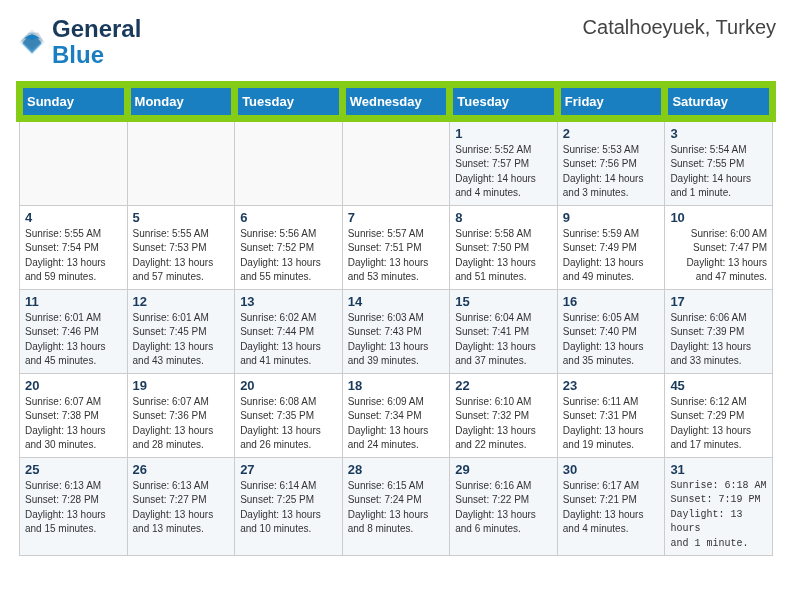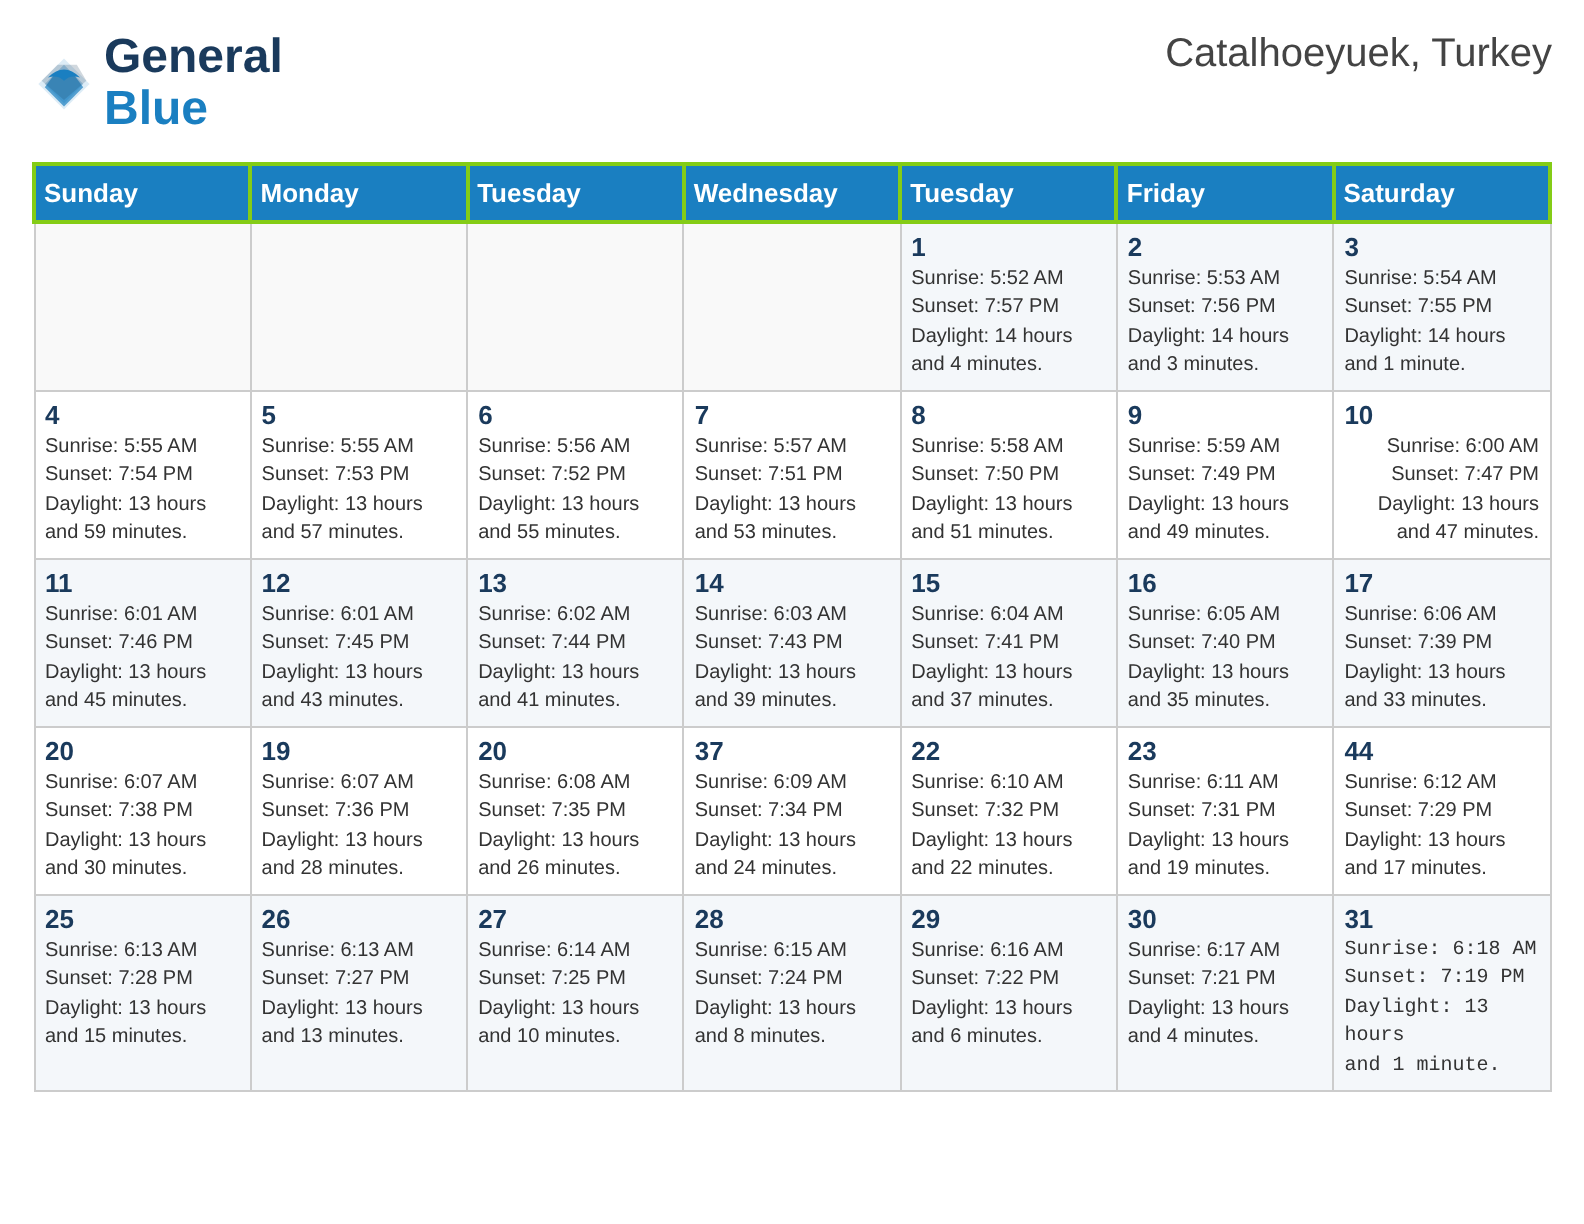--- a/index.html
+++ b/index.html
@@ -52,21 +52,21 @@
       border-collapse: collapse;
       table-layout: fixed;
     }
     thead th {
       background: #1a7fc1;
       color: #fff;
       font-size: 13px;
       font-weight: bold;
       padding: 6px 4px;
       text-align: left;
-      border: 2px solid #84cc16;
+      border: 7px solid #84cc16;
     }
     tbody td {
       border: 1px solid #ccc;
       vertical-align: top;
       padding: 4px 5px;
       min-height: 80px;
       height: 80px;
       background: #fff;
       font-size: 10.5px;
       color: #222;
@@ -274,42 +274,42 @@
 and 28 minutes.</div>
         </td>
         <td>
           <span class="day-number">20</span>
           <div class="day-info" style="white-space: pre-line;">Sunrise: 6:08 AM
 Sunset: 7:35 PM
 Daylight: 13 hours
 and 26 minutes.</div>
         </td>
         <td>
-          <span class="day-number">37</span>
+          <span class="day-number">18</span>
           <div class="day-info" style="white-space: pre-line;">Sunrise: 6:09 AM
 Sunset: 7:34 PM
 Daylight: 13 hours
 and 24 minutes.</div>
         </td>
         <td>
           <span class="day-number">22</span>
           <div class="day-info" style="white-space: pre-line;">Sunrise: 6:10 AM
 Sunset: 7:32 PM
 Daylight: 13 hours
 and 22 minutes.</div>
         </td>
         <td>
           <span class="day-number">23</span>
           <div class="day-info" style="white-space: pre-line;">Sunrise: 6:11 AM
 Sunset: 7:31 PM
 Daylight: 13 hours
 and 19 minutes.</div>
         </td>
         <td>
-          <span class="day-number">44</span>
+          <span class="day-number">45</span>
           <div class="day-info" style="white-space: pre-line;">Sunrise: 6:12 AM
 Sunset: 7:29 PM
 Daylight: 13 hours
 and 17 minutes.</div>
         </td>
       </tr>
       <tr>
         <td>
           <span class="day-number">25</span>
           <div class="day-info" style="white-space: pre-line;">Sunrise: 6:13 AM

